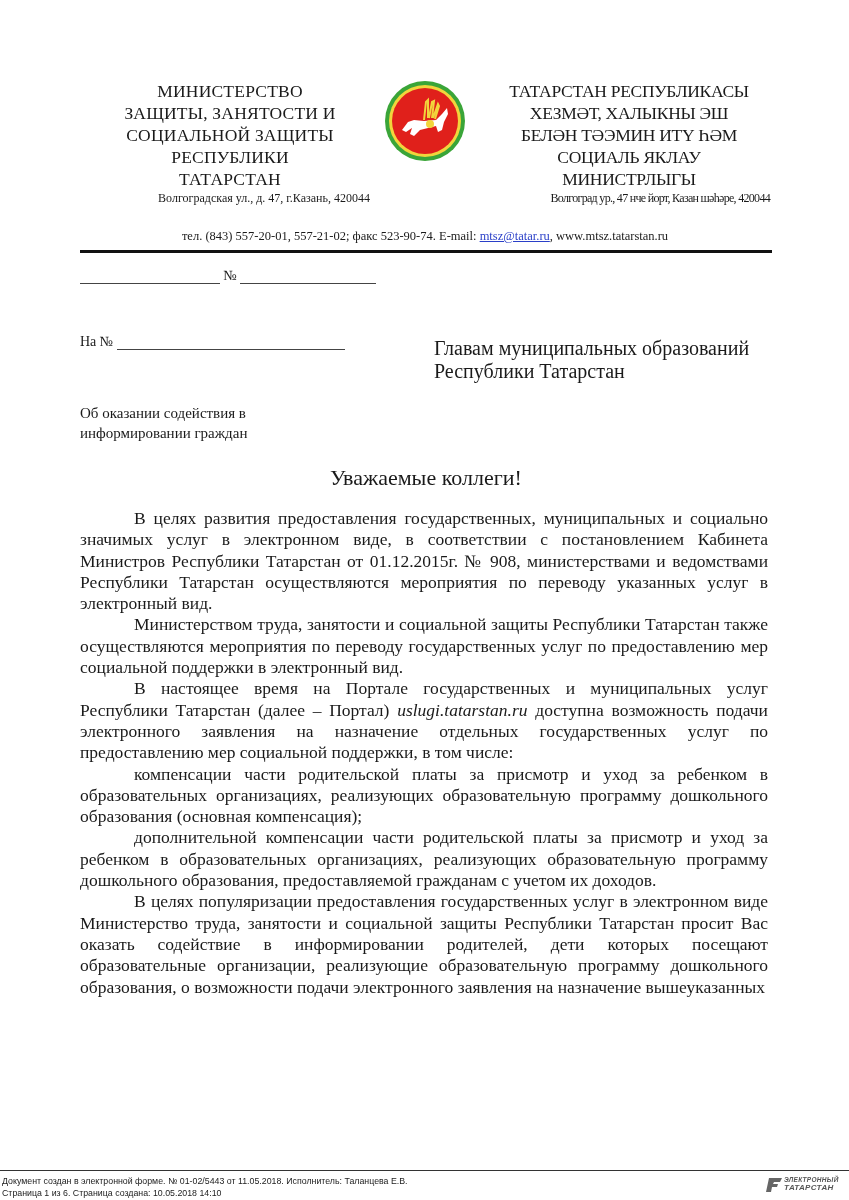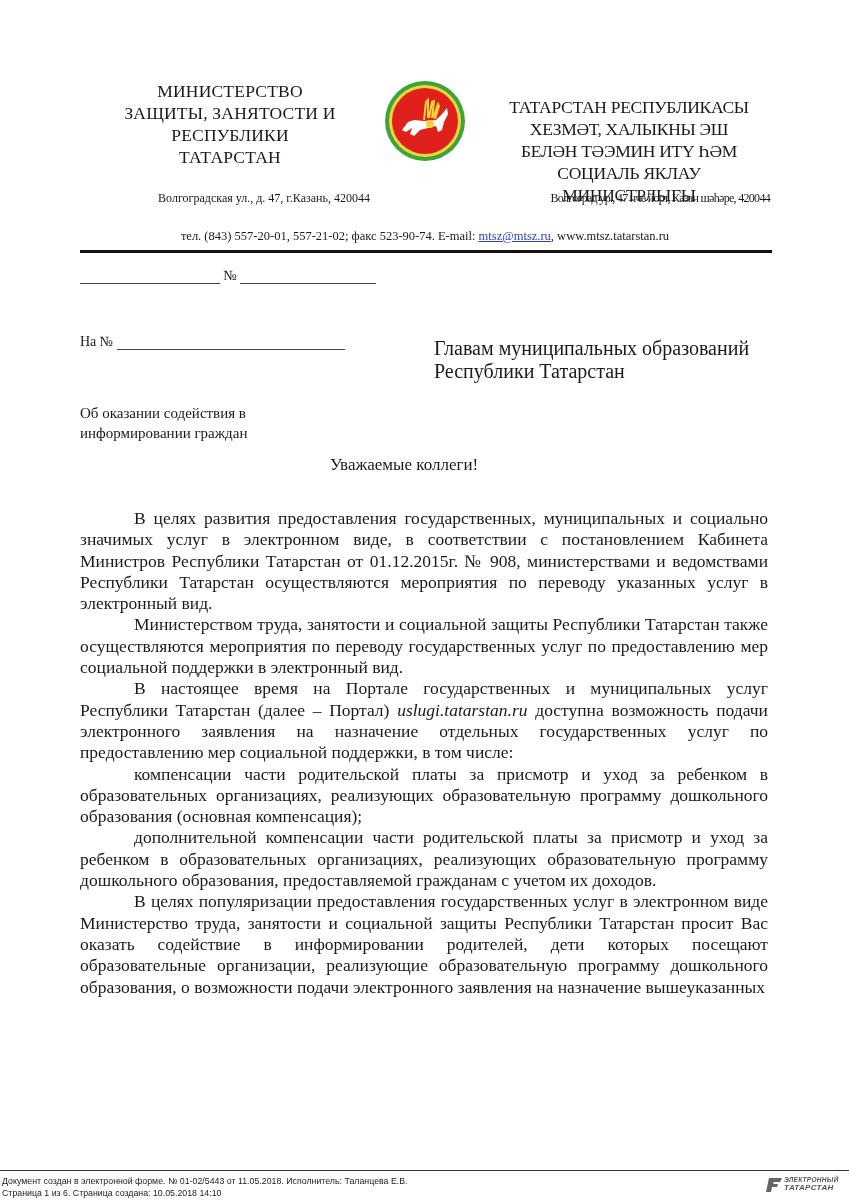--- a/index.html
+++ b/index.html
@@ -1,46 +1,47 @@
 <!DOCTYPE html>
 <html><head>
 <meta charset="utf-8">
 <style>
   html, body { margin: 0; padding: 0; background: #ffffff; }
   body { width: 849px; height: 1200px; position: relative; overflow: hidden;
          font-family: "Liberation Serif", "DejaVu Serif", serif; color: #1a1a1a; }
   .abs { position: absolute; }
   .hdr-left { left: 80px; top: 80px; width: 300px; text-align: center; font-size: 17.5px; line-height: 22px; letter-spacing: 0.2px; }
-  .hdr-right { left: 488px; top: 96px; width: 282px; text-align: center; font-size: 17.5px; line-height: 22px; letter-spacing: -0.3px; }
+  .hdr-right { left: 488px; top: 80px; width: 282px; text-align: center; font-size: 17.5px; line-height: 22px; letter-spacing: -0.3px; }
   .addr-left { left: 70px; top: 191px; width: 300px; text-align: right; font-size: 12px; }
   .addr-right { left: 488px; top: 191px; width: 282px; text-align: right; font-size: 12px; letter-spacing: -0.7px; }
   .emblem { left: 384px; top: 80px; width: 82px; height: 82px; }
   .contacts { left: 80px; top: 229px; width: 690px; text-align: center; font-size: 12.5px; }
   .contacts a { color: #2a3fc8; text-decoration: underline; }
   .rule { left: 80px; top: 250px; width: 692px; height: 3px; background: #111; }
   .regline { left: 80px; top: 268px; font-size: 14px; }
   .regline2 { left: 80px; top: 294px; font-size: 14px; margin-top: 40px; }
   .uline { display: inline-block; border-bottom: 1px solid #444; height: 14px; vertical-align: bottom; }
   .addressee { left: 434px; top: 337px; font-size: 20px; line-height: 23px; }
   .subject { left: 80px; top: 403px; font-size: 15px; line-height: 20px; }
-  .greeting { left: 330px; top: 455px; font-size: 17px; }
+  .greeting { left: 330px; top: 465px; font-size: 22px; }
   .body { left: 80px; top: 508px; width: 688px; font-size: 17.5px; line-height: 21.3px; text-align: justify; }
   .body p { margin: 0; text-indent: 54px; }
   .body i { font-style: italic; }
   .footer-rule { left: 0; top: 1170px; width: 849px; height: 1px; background: #333; }
   .footer { left: 2px; top: 1176px; font-family: "Liberation Sans", "DejaVu Sans", sans-serif; font-size: 8.8px; line-height: 11.5px; color: #222; }
   .etat { left: 766px; top: 1176px; width: 80px; height: 18px; }
   .etat-text { position: absolute; left: 18px; top: 0; font-family: "Liberation Sans", "DejaVu Sans", sans-serif; font-style: italic; font-weight: bold; font-size: 6.5px; line-height: 8px; color: #555; letter-spacing: 0.3px; }
 </style>
 </head>
 <body>
 
 <div class="abs hdr-left">
   <div>МИНИСТЕРСТВО</div>
   <div>ЗАЩИТЫ,  ЗАНЯТОСТИ И</div>
+  <div>СОЦИАЛЬНОЙ  ЗАЩИТЫ</div>
   <div>РЕСПУБЛИКИ</div>
   <div>ТАТАРСТАН</div>
 </div>
 <div class="abs addr-left">Волгоградская ул., д. 47, г.Казань, 420044</div>
 
 <div class="abs emblem">
   <svg width="82" height="82" viewBox="0 0 82 82">
     <circle cx="41" cy="41" r="40" fill="#3aa538"></circle>
     <circle cx="41" cy="41" r="36" fill="#f2d53c"></circle>
     <circle cx="41" cy="41" r="33" fill="#e0201b"></circle>
@@ -54,21 +55,21 @@
 <div class="abs hdr-right">
   <div>ТАТАРСТАН РЕСПУБЛИКАСЫ</div>
   <div>ХЕЗМӘТ, ХАЛЫКНЫ ЭШ</div>
   <div>БЕЛӘН ТӘЭМИН  ИТҮ ҺӘМ</div>
   <div>СОЦИАЛЬ  ЯКЛАУ</div>
   <div>МИНИСТРЛЫГЫ</div>
 </div>
 <div class="abs addr-right">Волгоград ур., 47 нче йорт, Казан шәһәре, 420044</div>
 
 <div class="abs contacts">
-  <span>тел. (843) 557-20-01, 557-21-02; факс 523-90-74. E-mail: </span><a>mtsz@mtsz.ru</a><span>, www.mtsz.tatarstan.ru</span>
+  <span>тел. (843) 557-20-01, 557-21-02; факс 523-90-74. E-mail: </span><a>mtsz@tatar.ru</a><span>, www.mtsz.tatarstan.ru</span>
 </div>
 <div class="abs rule"></div>
 
 <div class="abs regline">
   <span class="uline" style="width:140px"></span>
   <span>№</span>
   <span class="uline" style="width:136px"></span>
 </div>
 <div class="abs regline2">
   <span>На  №</span>

